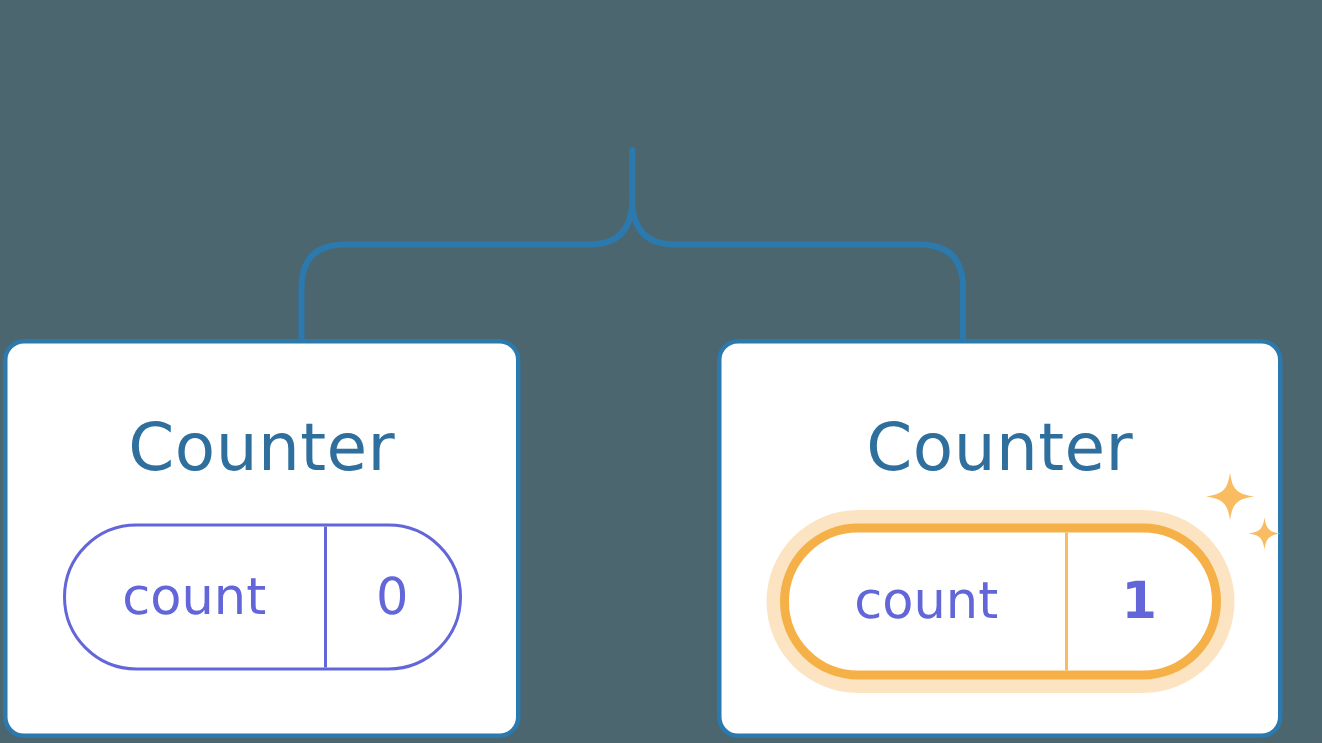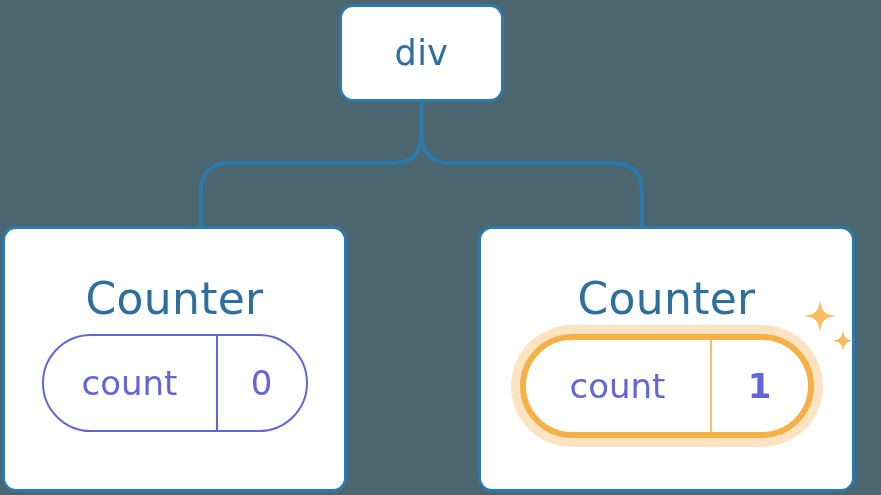--- a/index.html
+++ b/index.html
@@ -75,21 +75,21 @@
     font-size: 44px;
     font-weight: 500;
     letter-spacing: 0.3px;
     line-height: 1;
     margin-top: 48px;
   }
 
   
   .pill-wrap {
     position: relative;
-    margin-top: 13px;
+    margin-top: 28px;
     display: flex;
     align-items: center;
     justify-content: center;
   }
   .pill {
     position: relative;
     display: flex;
     align-items: stretch;
     height: 98px;
     border: 2px solid #6366d8;
@@ -155,23 +155,20 @@
 </head>
 <body>
 
 <div id="stage">
 
   <svg id="connectors" viewBox="0 0 881 495" xmlns="http://www.w3.org/2000/svg">
     <path d="M421.5 100 L421.5 133 Q421.5 163 450 163 L613 163 Q642 163 642 192 L642 226" fill="none" stroke="#2b79ad" stroke-width="4" stroke-linecap="round"></path>
     <path d="M421.5 100 L421.5 133 Q421.5 163 393 163 L230 163 Q201 163 201 192 L201 226" fill="none" stroke="#2b79ad" stroke-width="4" stroke-linecap="round"></path>
   </svg>
 
-  <div class="node" id="node-div">
-    <span class="node-title-root">div</span>
-  </div>
 
   <div class="node" id="node-counter-left">
     <span class="node-title">Counter</span>
     <div class="pill-wrap">
       <div class="pill">
         <span class="pill-key">count</span>
         <span class="pill-divider"></span>
         <span class="pill-val">0</span>
       </div>
     </div>

